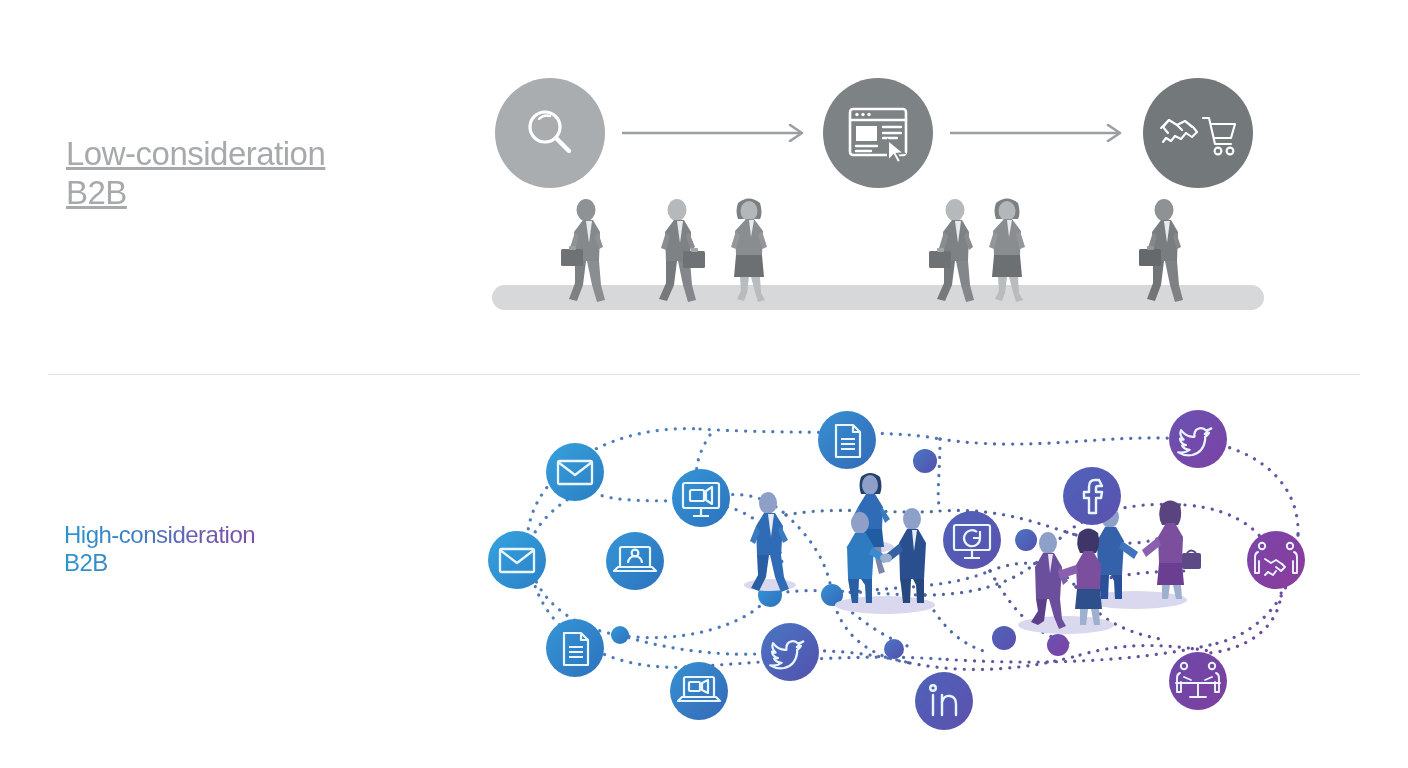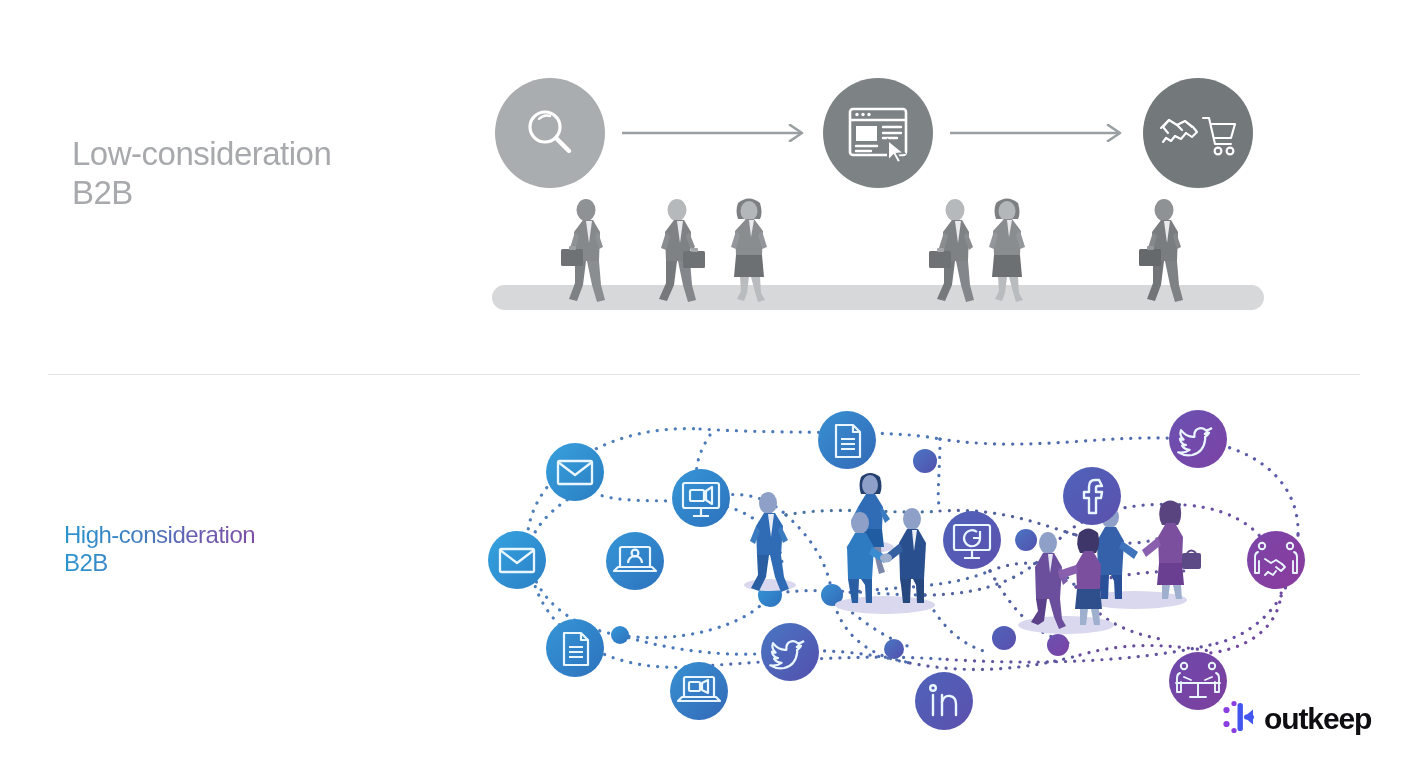--- a/index.html
+++ b/index.html
@@ -6,21 +6,21 @@
   html,body{margin:0;padding:0;}
   body{
     width:1408px;height:768px;background:#ffffff;
     font-family:"Liberation Sans","DejaVu Sans",sans-serif;
     overflow:hidden;position:relative;
   }
   #slide{position:absolute;inset:0;width:1408px;height:768px;}
 
   
   .heading{position:absolute;font-weight:400;line-height:1.18;letter-spacing:-0.5px;}
-  #low-heading{left:72px;top:135px;font-size:33px;color:#a7a9ac;white-space:pre-line;}
+  #low-heading{left:66px;top:135px;font-size:33px;color:#a7a9ac;white-space:pre-line;text-decoration:underline;}
   #high-heading{left:64px;top:521px;font-size:24px;white-space:pre-line;
     background:linear-gradient(90deg,#2a95cf 0%,#3f7ec0 38%,#6a5bb0 72%,#7e4fa4 100%);
     -webkit-background-clip:text;background-clip:text;color:transparent;
     -webkit-text-fill-color:transparent;}
 
   
   #divider{position:absolute;left:48px;top:374px;width:1312px;height:1px;background:#e2e3e5;}
 
   
   .funnel-circle{position:absolute;border-radius:50%;display:flex;align-items:center;justify-content:center;}
@@ -531,33 +531,15 @@
           <path d="M746 278 q3 1 3 5 v14 h-4 v-10"></path>
           <path d="M714 282 l7 3 M742 282 l-7 3"></path>
           <path d="M706 288 H750"></path>
           <path d="M728 288 V302"></path>
           <path d="M720 302 H736"></path>
         </g>
       </g>
     </svg>
   </div>
 
-  <div id="logo">
-    <span>
-      <svg width="34" height="36" viewBox="0 0 34 36">
-        <g fill="#8b3fe0">
-          <circle cx="4.5" cy="11" r="3.1"></circle>
-          <circle cx="4.5" cy="25" r="3.1"></circle>
-          <circle cx="12" cy="4.5" r="2.6"></circle>
-          <circle cx="12" cy="31.5" r="2.6"></circle>
-        </g>
-        <g fill="#4456f0">
-          <rect x="15.5" y="4" width="5.4" height="28" rx="2.6"></rect>
-          <path d="M22 18 L31 10.5 L31 25.5 Z"></path>
-          <rect x="22" y="15.4" width="10" height="5.2" rx="2.6"></rect>
-        </g>
-      </svg>
-    </span>
-    <span id="logo-wordmark">outkeep</span>
-  </div>
 
   <div id="divider"></div>
 </div>
 
 </body></html>

